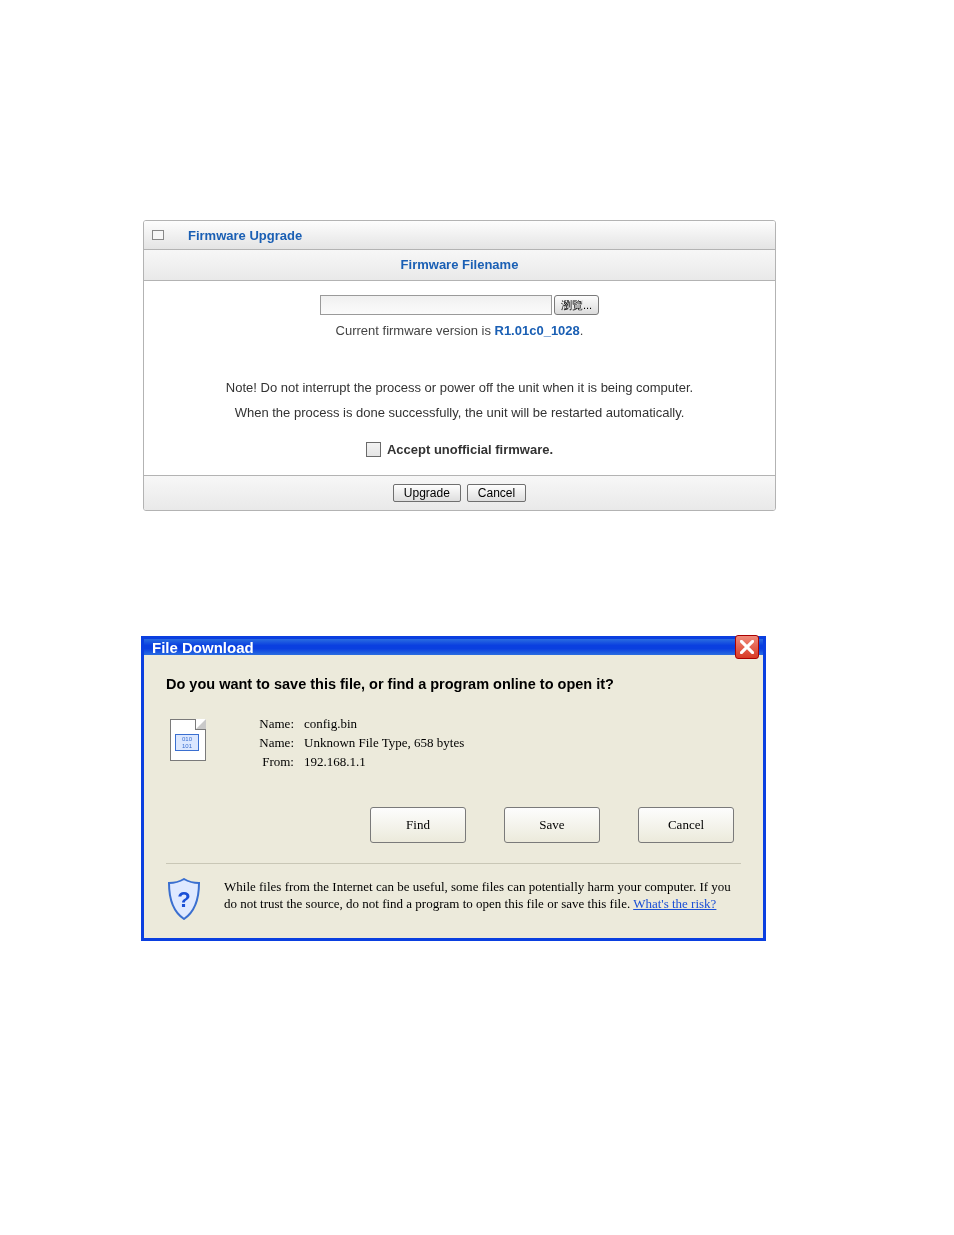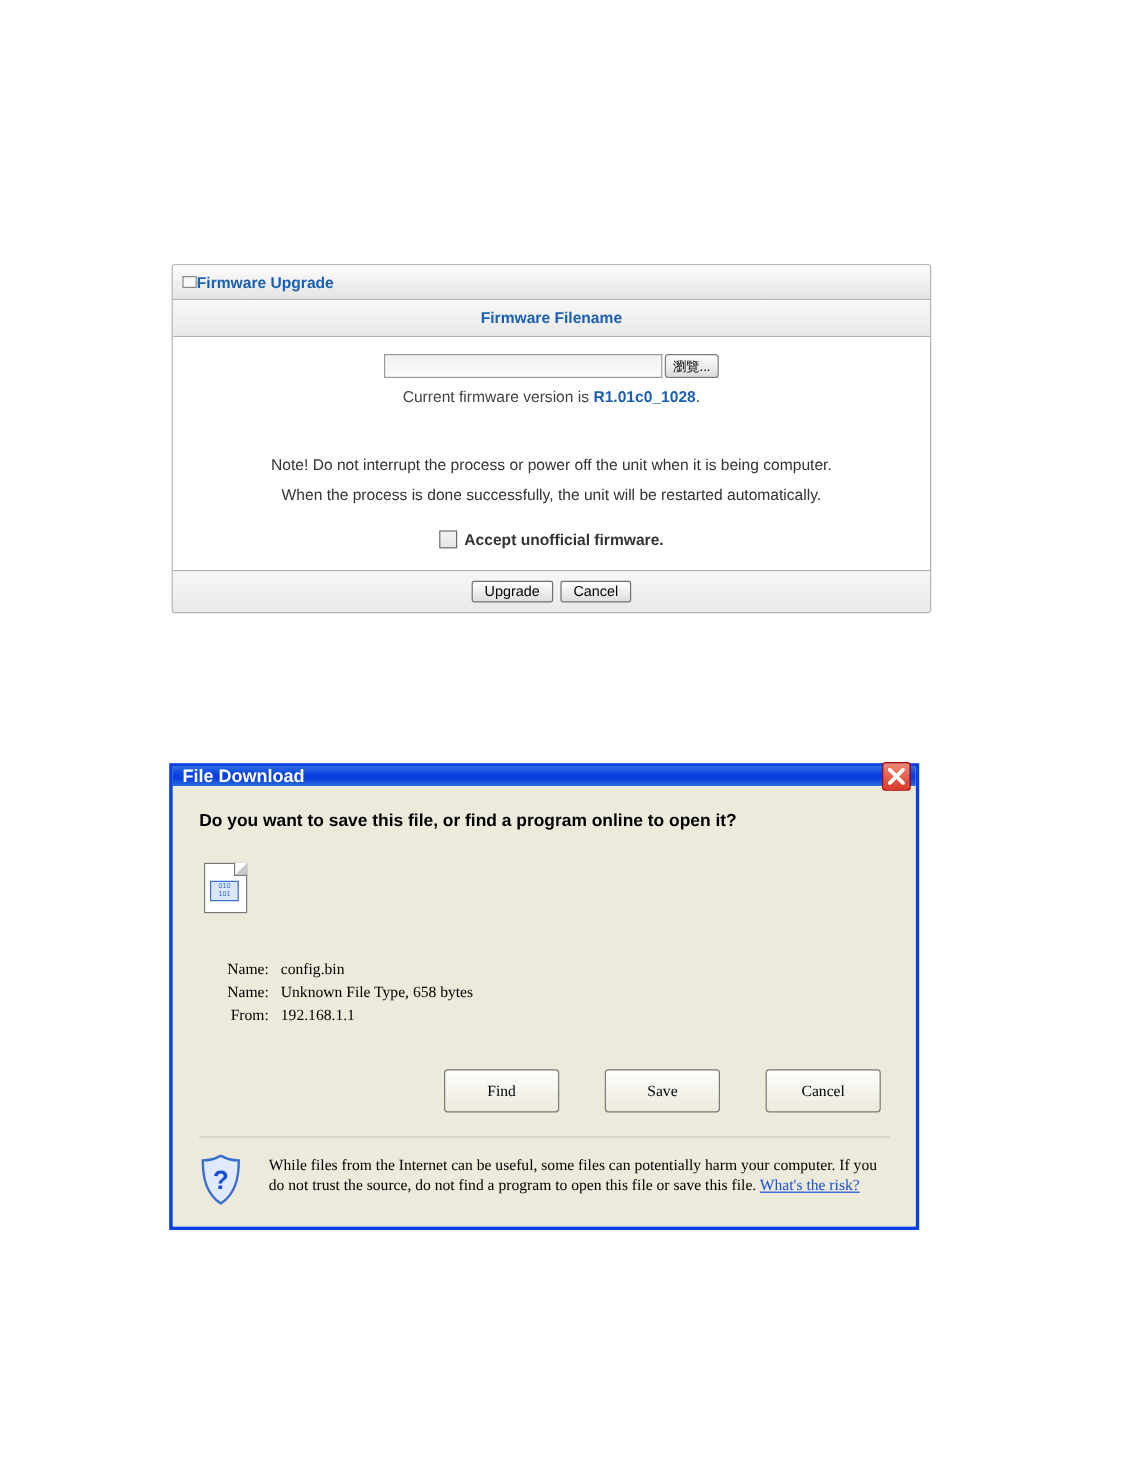--- a/index.html
+++ b/index.html
@@ -26,21 +26,21 @@
   .fw-title {
     height: 28px;
     background: linear-gradient(#fdfdfd, #e4e4e4);
     border-bottom: 1px solid #b3b3b3;
     display: flex;
     align-items: center;
     padding-left: 8px;
     font-size: 13px;
     font-weight: bold;
     color: #1a5fb4;
-    gap: 0;
+    gap: 24px;
   }
   .fw-title .box-icon {
     width: 10px; height: 8px;
     border: 1px solid #888;
     background: #f7f7f7;
     display: inline-block;
   }
   .fw-subhead {
     height: 30px;
     background: linear-gradient(#f7f7f7, #e9e9e9);
@@ -167,22 +167,21 @@
     color: #000;
   }
   .dl-q {
     font-weight: bold;
     font-size: 14.5px;
     margin-bottom: 18px;
     line-height: 1.35;
   }
   .dl-info-row {
     display: flex;
-    gap: 36px;
-    flex-direction: column;
+    gap: 26px;
   }
   .file-ico-wrap {
     width: 44px;
     display: flex;
     justify-content: center;
     padding-top: 6px;
   }
   .file-ico {
     width: 34px; height: 40px;
     border: 1px solid #7a7a7a;

